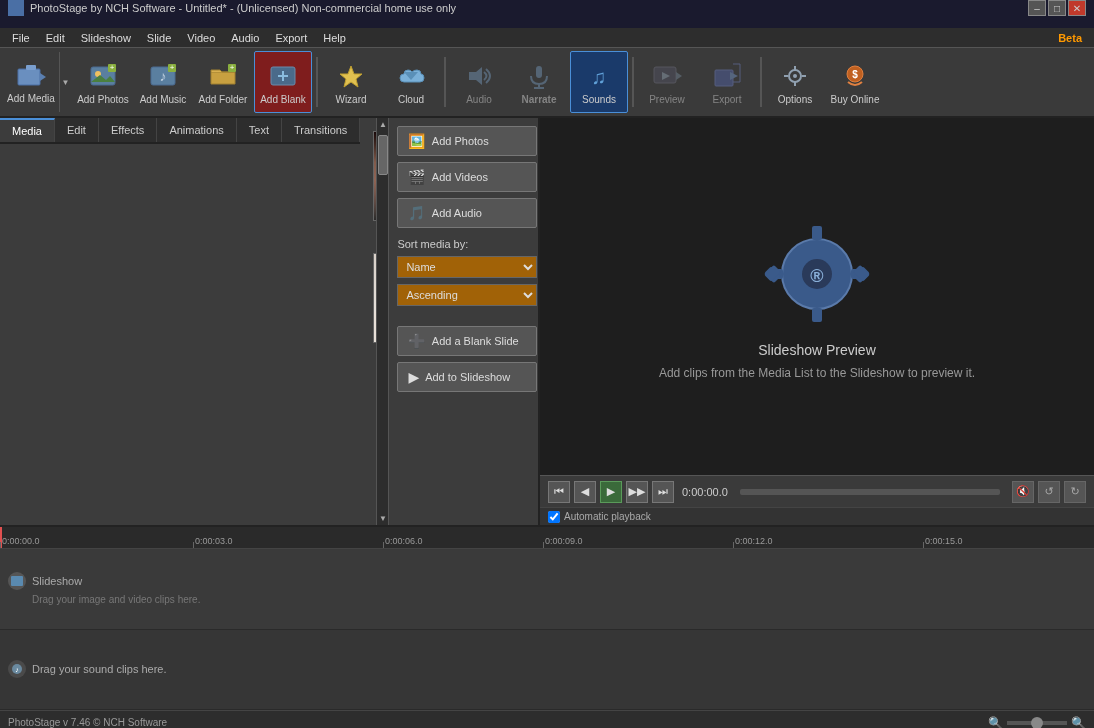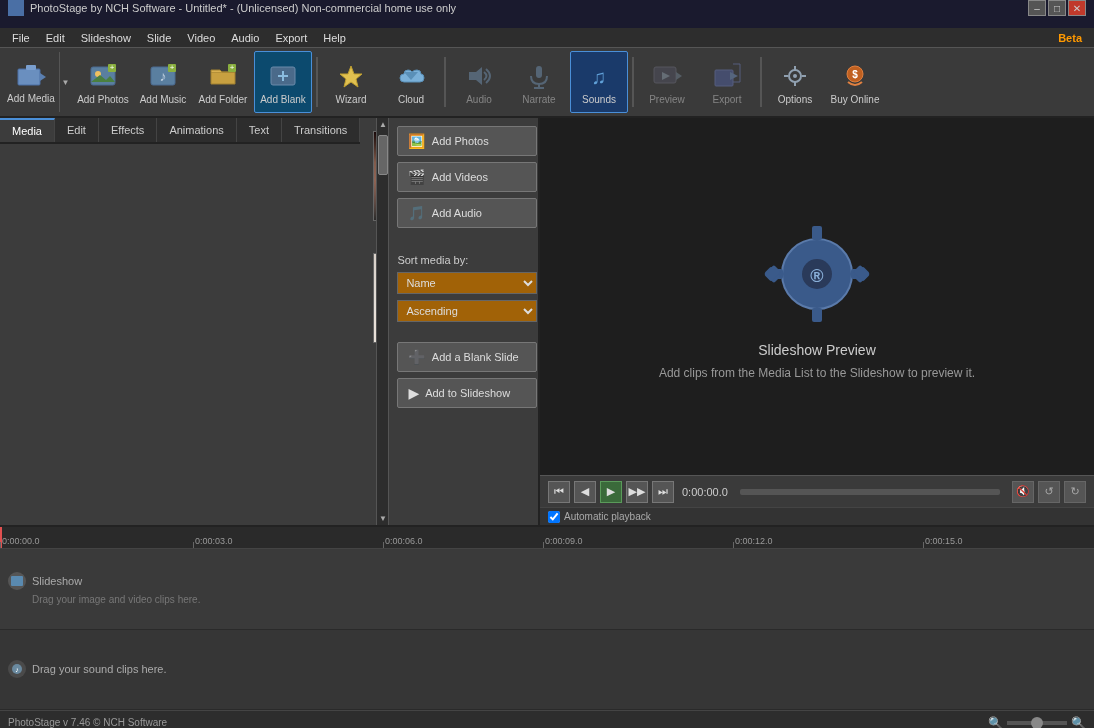--- a/index.html
+++ b/index.html
@@ -183,21 +183,21 @@
       background: #555;
       border: 1px solid #777;
       color: #ddd;
       padding: 6px 10px;
       cursor: pointer;
       font-size: 11px;
       border-radius: 2px;
       width: 140px;
     }
     .action-icon { font-size: 14px; }
-    .sort-label { font-size: 11px; color: #ccc; margin-top: 20px; }
+    .sort-label { font-size: 11px; color: #ccc; margin-top: 4px; }
     .sort-select {
       width: 140px;
       background: #a16207;
       border: 1px solid #666;
       color: #ddd;
       padding: 3px 4px;
       font-size: 11px;
     }
 
     .scrollbar-v {
@@ -502,21 +502,21 @@
       <svg width="30" height="28" viewBox="0 0 30 28">
         <path d="M3,10 L3,22 L27,22 L27,10 Z" fill="#c8a040" stroke="#a08030" stroke-width="1"></path>
         <path d="M3,10 L3,8 L12,8 L14,10 L27,10" fill="#d8b050" stroke="#a08030" stroke-width="1"></path>
         <rect x="20" y="2" width="8" height="8" rx="1" fill="#8aaf3f"></rect>
         <text x="24" y="8" font-size="8" fill="white" text-anchor="middle">+</text>
       </svg>
     </div>
     <span>Add Folder</span>
   </div>
 
-  <div class="toolbar-btn" style="background:#0c4a6e; border-color:#4a8fd8;">
+  <div class="toolbar-btn" style="background:#7f1d1d; border-color:#4a8fd8;">
     <div class="toolbar-icon">
       <svg width="30" height="28" viewBox="0 0 30 28">
         <rect x="3" y="5" width="24" height="18" rx="2" fill="#4a6a8a" stroke="#6a8aaa" stroke-width="1"></rect>
         <line x1="15" y1="9" x2="15" y2="19" stroke="#8abcdf" stroke-width="2"></line>
         <line x1="10" y1="14" x2="20" y2="14" stroke="#8abcdf" stroke-width="2"></line>
       </svg>
     </div>
     <span>Add Blank</span>
   </div>
 
@@ -547,21 +547,21 @@
     <div class="toolbar-icon">
       <svg width="30" height="28" viewBox="0 0 30 28">
         <polygon points="5,10 12,10 18,5 18,23 12,18 5,18" fill="#7090b0"></polygon>
         <path d="M20,10 Q25,14 20,18" stroke="#7090b0" stroke-width="2" fill="none"></path>
         <path d="M22,7 Q30,14 22,21" stroke="#7090b0" stroke-width="2" fill="none"></path>
       </svg>
     </div>
     <span>Audio</span>
   </div>
 
-  <div class="toolbar-btn" style="opacity:0.5;">
+  <div class="toolbar-btn" style="opacity:0.5;font-weight:bold;">
     <div class="toolbar-icon">
       <svg width="30" height="28" viewBox="0 0 30 28">
         <rect x="12" y="4" width="6" height="12" rx="3" fill="#7090b0"></rect>
         <path d="M7,14 Q7,22 15,22 Q23,22 23,14" stroke="#7090b0" stroke-width="2" fill="none"></path>
         <line x1="15" y1="22" x2="15" y2="26" stroke="#7090b0" stroke-width="2"></line>
         <line x1="10" y1="26" x2="20" y2="26" stroke="#7090b0" stroke-width="2"></line>
       </svg>
     </div>
     <span>Narrate</span>
   </div>

